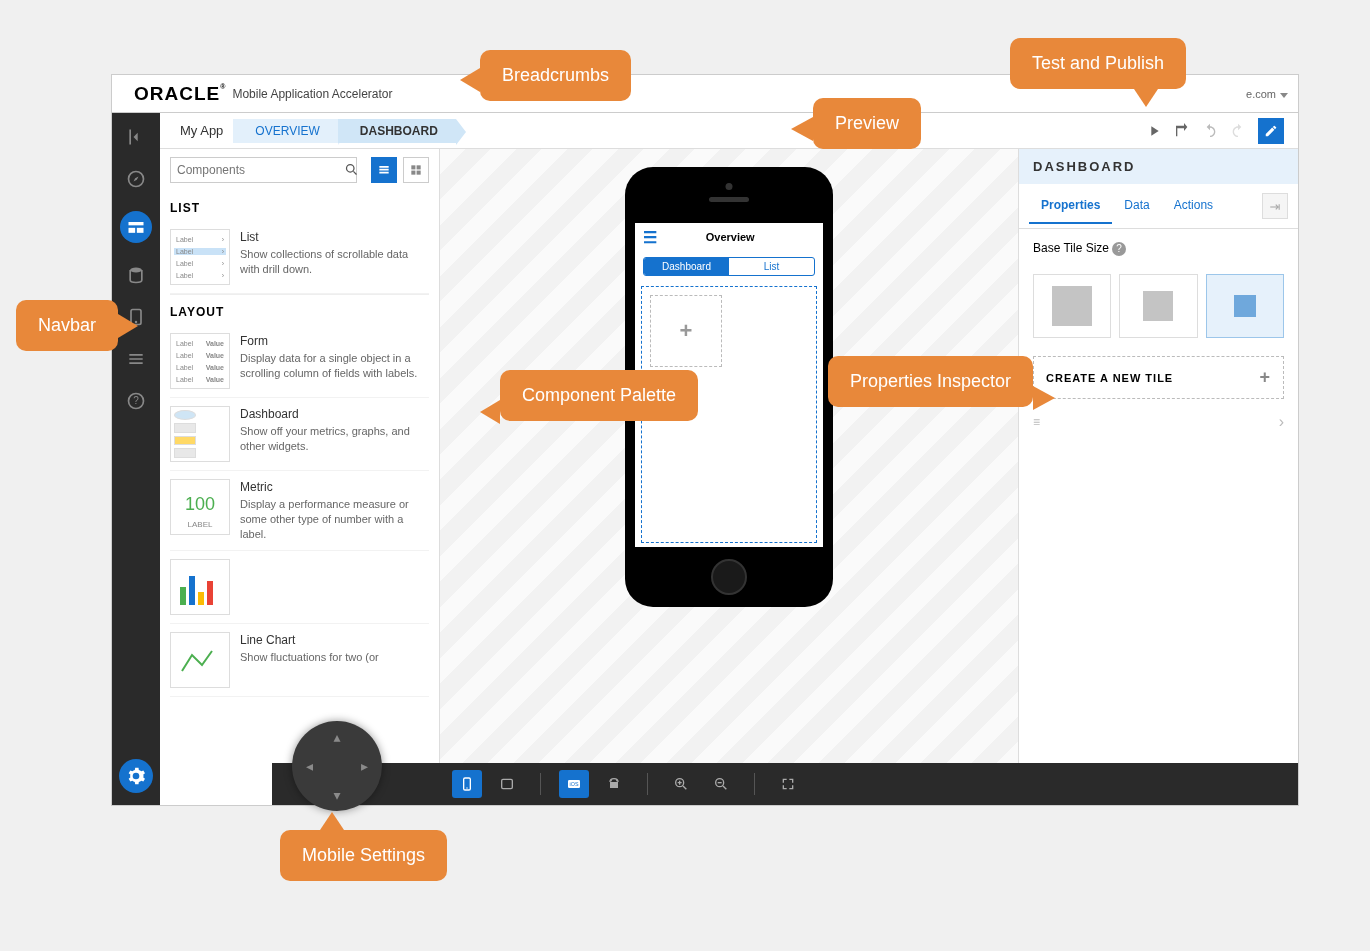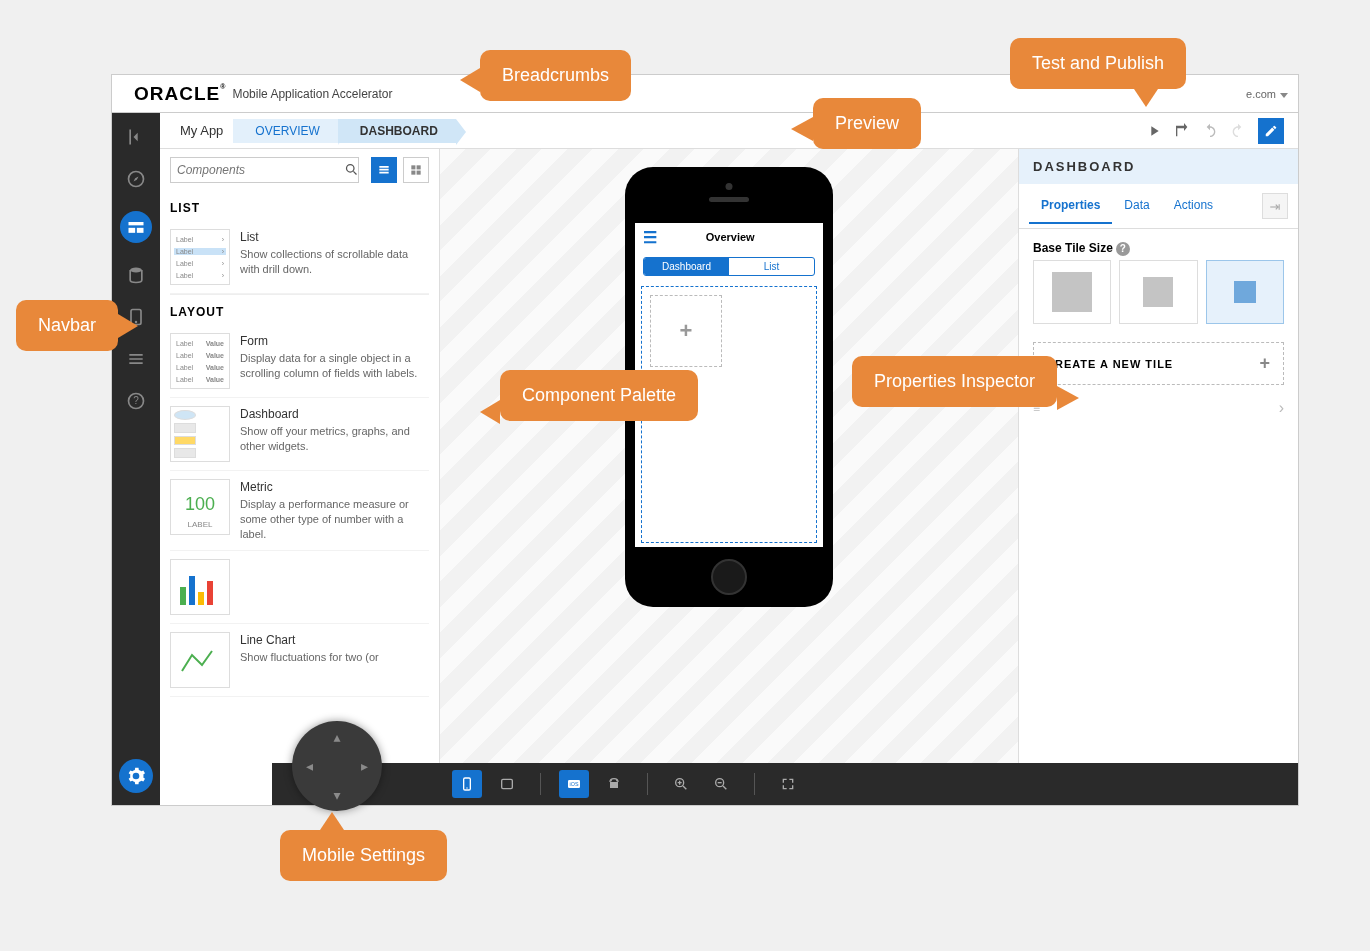--- a/index.html
+++ b/index.html
@@ -24,21 +24,21 @@
 .crumb.c1{background:#e3f0fb}.crumb.c2{background:#d0e6f7;color:#333;font-weight:bold}
 .crumb:after{content:"";position:absolute;right:-10px;top:0;border-top:13px solid transparent;border-bottom:13px solid transparent}
 .crumb.c1:after{border-left:10px solid #e3f0fb}.crumb.c2:after{border-left:10px solid #d0e6f7}
 .tool-right{margin-left:auto;display:flex;align-items:center;gap:12px;padding-right:14px}
 .tool-ico{width:16px;height:16px;fill:#666;cursor:pointer}
 .tool-edit{background:#1572ce;width:26px;height:26px;display:flex;align-items:center;justify-content:center}
 .tool-edit svg{fill:#fff;width:14px;height:14px}
 .content{flex:1;display:flex;min-height:0}
 .palette{width:280px;border-right:1px solid #ddd;display:flex;flex-direction:column;overflow:hidden}
 .search-row{display:flex;align-items:center;padding:8px 10px;gap:6px}
-.search-in{flex:1;border:1px solid #ccc;font-style:italic;font-size:12px;padding:5px 24px 5px 6px;color:#be185d}
+.search-in{flex:1;border:1px solid #ccc;font-size:12px;padding:5px 24px 5px 6px;color:#be185d}
 .search-wrap{position:relative;flex:1}
 .search-mag{position:absolute;right:6px;top:5px;width:15px;height:15px;fill:#555}
 .view-btn{width:26px;height:26px;display:flex;align-items:center;justify-content:center;border:1px solid #ccc}
 .view-btn.active{background:#1572ce;border-color:#1572ce}
 .view-btn svg{width:14px;height:14px;fill:#888}.view-btn.active svg{fill:#fff}
 .p-scroll{flex:1;overflow:hidden;padding:0 10px}
 .sect-title{font-size:12px;font-weight:bold;letter-spacing:1px;padding:10px 0 6px;border-top:1px solid #eee}
 .sect-title.first{border-top:none}
 .comp{display:flex;gap:10px;padding:8px 0;border-bottom:1px solid #f2f2f2}
 .comp-thumb{width:60px;height:56px;border:1px solid #ddd;flex-shrink:0;font-size:7px;color:#888;padding:3px;display:flex;flex-direction:column;justify-content:space-around}
@@ -68,21 +68,21 @@
 .seg .on{background:#1572ce;color:#fff}.seg .off{color:#1572ce}
 .dashed{margin:4px 6px;flex:1;border:1px dashed #1572ce}
 .tile-add{width:72px;height:72px;margin:8px;border:1px dashed #bbb;display:flex;align-items:center;justify-content:center;color:#999;font-size:22px;font-weight:bold}
 .inspector{width:280px;display:flex;flex-direction:column;border-left:1px solid #ddd}
 .insp-hd{background:#e6f1fb;padding:10px 14px;font-size:13px;letter-spacing:2px;font-weight:bold;color:#333}
 .insp-tabs{display:flex;border-bottom:1px solid #ddd;font-size:12px;padding:4px 10px}
 .insp-tab{padding:10px 12px;color:#1572ce;cursor:pointer}
 .insp-tab.active{font-weight:bold;border-bottom:2px solid #1572ce}
 .insp-more{margin-left:auto;width:26px;height:26px;border:1px solid #ddd;background:#f5f5f5;align-self:center;display:flex;align-items:center;justify-content:center;color:#aaa;font-size:13px}
 .insp-body{padding:12px 14px;font-size:12px}
-.insp-lbl{font-weight:bold;margin-bottom:4px}
+.insp-lbl{font-weight:normal;margin-bottom:18px}
 .help-q{display:inline-block;width:14px;height:14px;border-radius:50%;background:#999;color:#fff;font-size:10px;text-align:center;line-height:14px;margin-left:3px}
 .tiles{display:flex;gap:8px}
 .tile-opt{flex:1;border:1px solid #ddd;height:64px;display:flex;align-items:center;justify-content:center}
 .tile-opt.sel{background:#e6f1fb;border-color:#9cc6ea}
 .tile-opt>div{background:#c4c4c4}
 .tile-opt.sel>div{background:#6fa8dc}
 .new-tile{margin-top:18px;border:1px dashed #bbb;padding:10px 12px;display:flex;align-items:center;font-weight:bold;letter-spacing:1px;font-size:11px;cursor:pointer}
 .new-plus{margin-left:auto;color:#888;font-size:18px}
 .insp-row{margin-top:14px;display:flex;align-items:center;color:#bbb}
 .insp-row .chev{margin-left:auto;font-size:16px}
@@ -101,21 +101,21 @@
 .co-navbar{left:16px;top:300px}
 .co-navbar:after{right:-20px;top:14px;border-top:12px solid transparent;border-bottom:12px solid transparent;border-left:20px solid #e8883a}
 .co-crumbs{left:480px;top:50px}
 .co-crumbs:after{left:-20px;top:18px;border-top:12px solid transparent;border-bottom:12px solid transparent;border-right:20px solid #e8883a}
 .co-comp{left:500px;top:370px}
 .co-comp:after{left:-20px;top:30px;border-top:12px solid transparent;border-bottom:12px solid transparent;border-right:20px solid #e8883a}
 .co-preview{left:813px;top:98px}
 .co-preview:after{left:-22px;bottom:8px;border-top:12px solid transparent;border-bottom:12px solid transparent;border-right:22px solid #e8883a}
 .co-test{left:1010px;top:38px}
 .co-test:after{right:28px;bottom:-18px;border-left:12px solid transparent;border-right:12px solid transparent;border-top:18px solid #e8883a}
-.co-props{left:852px;top:356px}
+.co-props{left:828px;top:356px}
 .co-props:after{right:-22px;top:30px;border-top:12px solid transparent;border-bottom:12px solid transparent;border-left:22px solid #e8883a}
 .co-psettings{left:280px;top:830px}
 .co-psettings:after{left:40px;top:-18px;border-left:12px solid transparent;border-right:12px solid transparent;border-bottom:18px solid #e8883a}
 </style>
 </head>
 <body>
 
 <div class="wrap">
   <div class="topbar">
     <span class="logo"><span>ORACLE</span><span class="logo-r">®</span></span>

